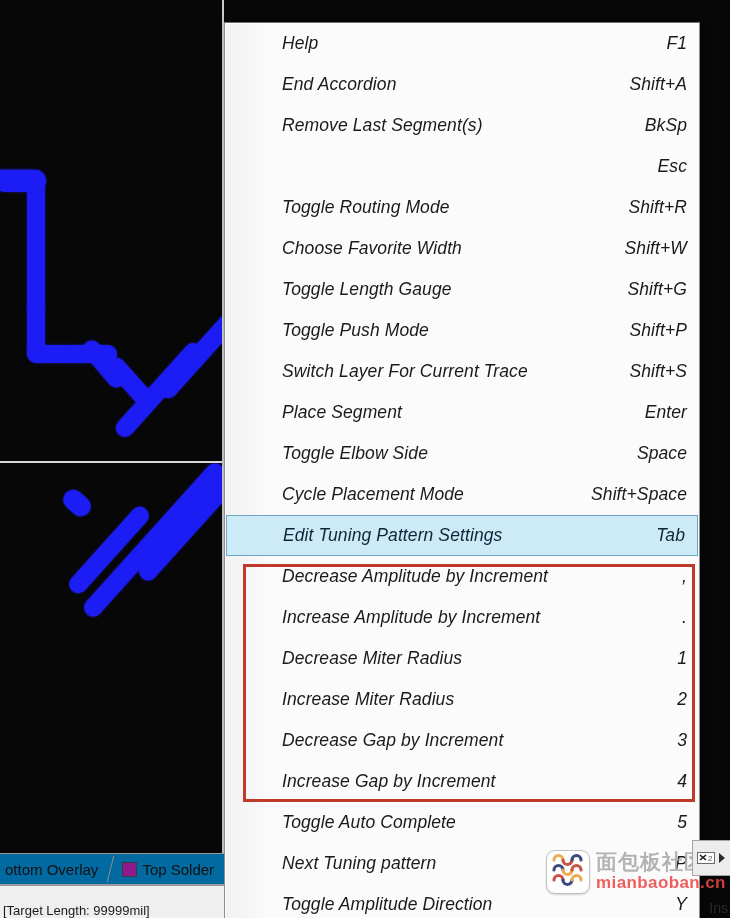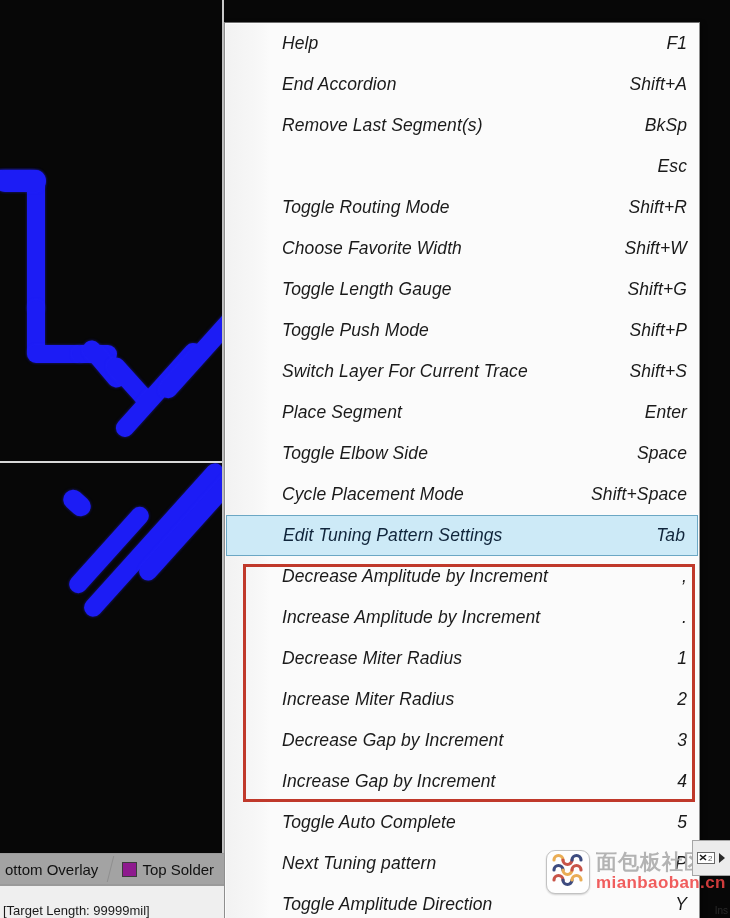--- a/index.html
+++ b/index.html
@@ -120,21 +120,21 @@
     pointer-events: none;
   }
 
   
   #statusbar {
     position: absolute;
     left: 0;
     bottom: 33px;
     width: 224px;
     height: 32px;
-    background: #a3a3a3;
+    background: #0369a1;
     border-top: 1px solid #9a9a9a;
     border-bottom: 1px solid #9a9a9a;
     display: flex;
     align-items: center;
     font-size: 15px;
     color: #111;
     overflow: hidden;
     box-sizing: border-box;
   }
   .layer-tab {
@@ -239,21 +239,21 @@
     align-items: center;
     justify-content: center;
     gap: 2px;
     z-index: 9;
     box-sizing: border-box;
   }
   #edge-ins {
     position: absolute;
     right: 2px;
     bottom: 2px;
-    font-size: 10px;
+    font-size: 14px;
     color: #2a2a2a;
     z-index: 9;
   }
 </style>
 </head>
 <body>
 
 <div id="canvas">
 
   <div class="trace" style="left:-20px; top:170px; width:60px; height:18px; border-radius:9px;"></div>

